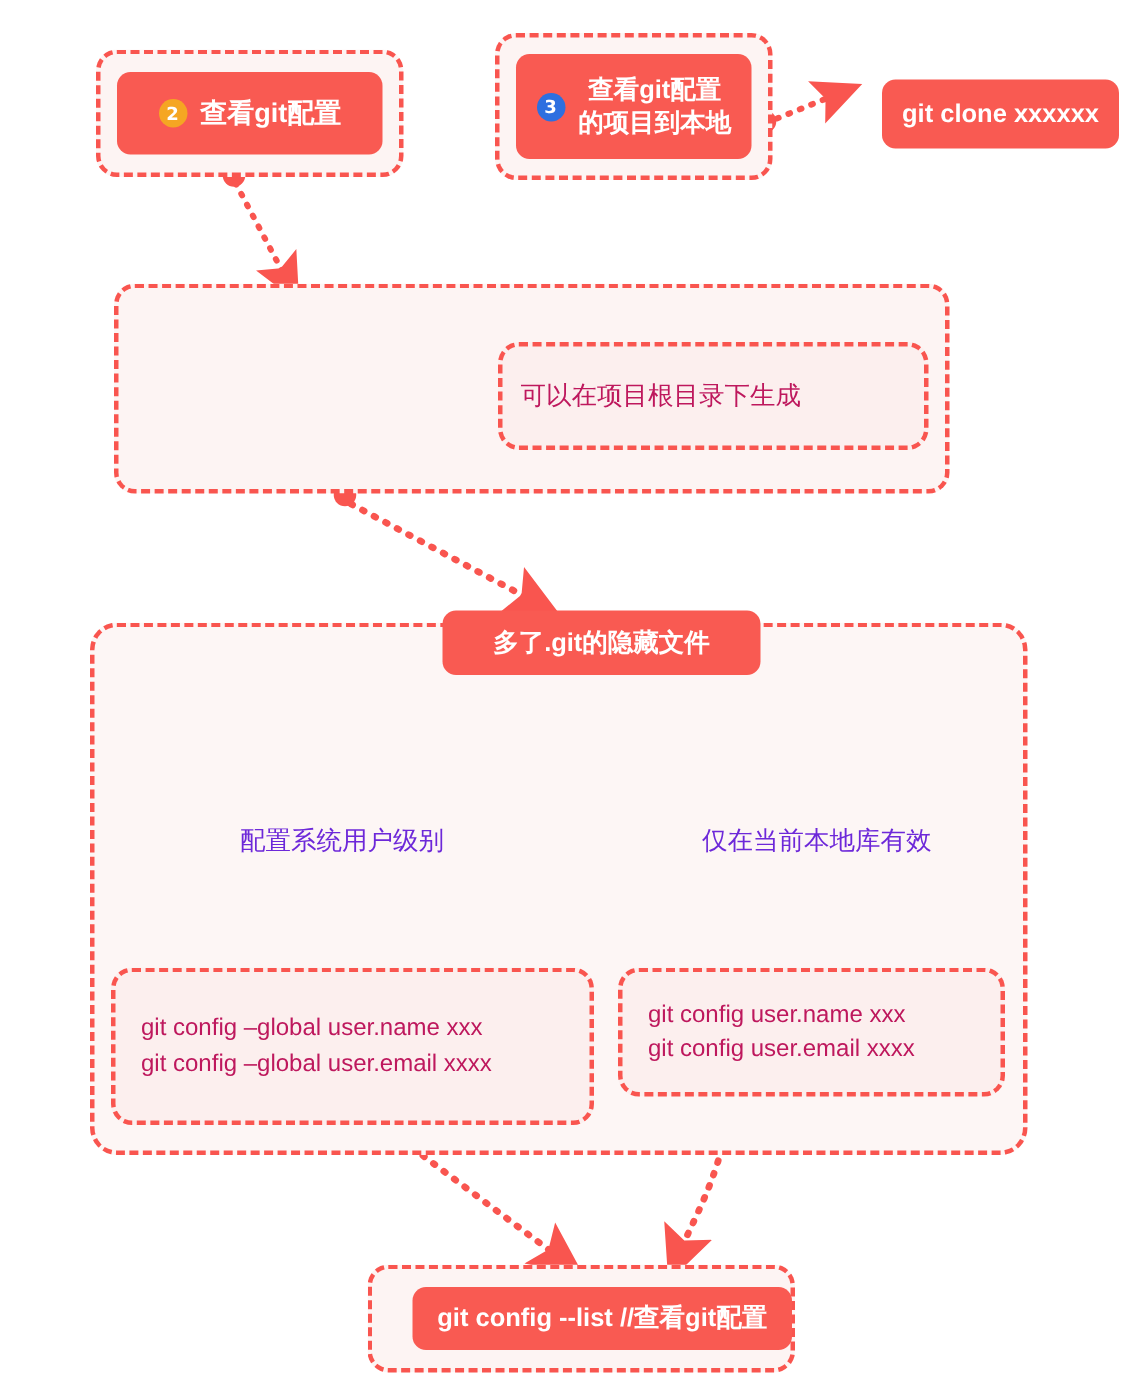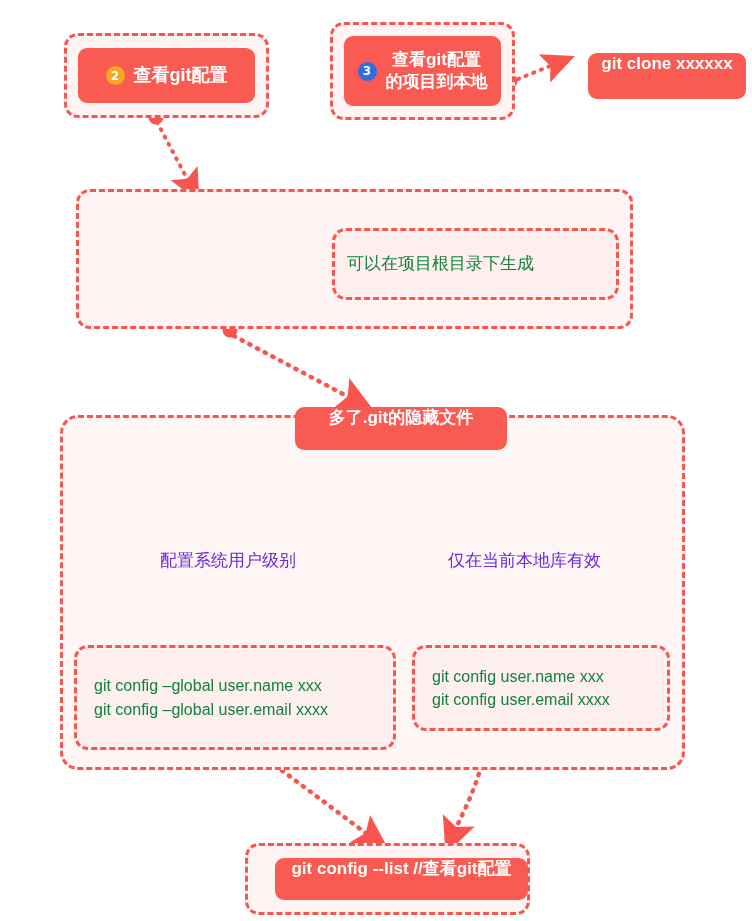--- a/index.html
+++ b/index.html
@@ -43,20 +43,21 @@
   }
   
   .redbox {
     position: absolute;
     box-sizing: border-box;
     background: #F95A52;
     border-radius: 9px;
     color: #ffffff;
     font-weight: bold;
     display: flex;
+    align-items: center;
     justify-content: center;
     text-align: center;
     z-index: 12;
     line-height: 1.28;
   }
   .redbox .lines {
     display: block;
   }
   .redbox .lines > span { display: block; }
 
@@ -85,21 +86,21 @@
     flex-direction: row;
   }
 
   
   .notebox {
     position: absolute;
     box-sizing: border-box;
     border: 3px dashed #F9554F;
     background: #FCEFEE;
     border-radius: 14px;
-    color: #15803d;
+    color: #be185d;
     display: flex;
     align-items: center;
     z-index: 11;
     line-height: 1.45;
   }
   .notebox .lines > span { display: block; }
 
   
   .caption {
     position: absolute;
@@ -192,21 +193,21 @@
   <div class="dash-wrap big" style="left:60px; top:415px; width:625px; height:355px;"></div>
 
   <div class="redbox" style="left:295px; top:407px; width:212px; height:43px; font-size:17px;">
     <span>多了.git的隐藏文件</span>
   </div>
 
   <div class="caption" style="left:160px; top:549px;">
     <span>配置系统用户级别</span>
   </div>
 
-  <div class="caption" style="left:448px; top:549px;">
+  <div class="caption" style="left:468px; top:549px;">
     <span>仅在当前本地库有效</span>
   </div>
 
   <div class="notebox" style="left:412px; top:645px; width:258px; height:86px; font-size:16px; padding:0 17px;">
     <span class="lines">
       <span>git config user.name xxx</span>
       <span>git config user.email xxxx</span>
     </span>
   </div>
 

